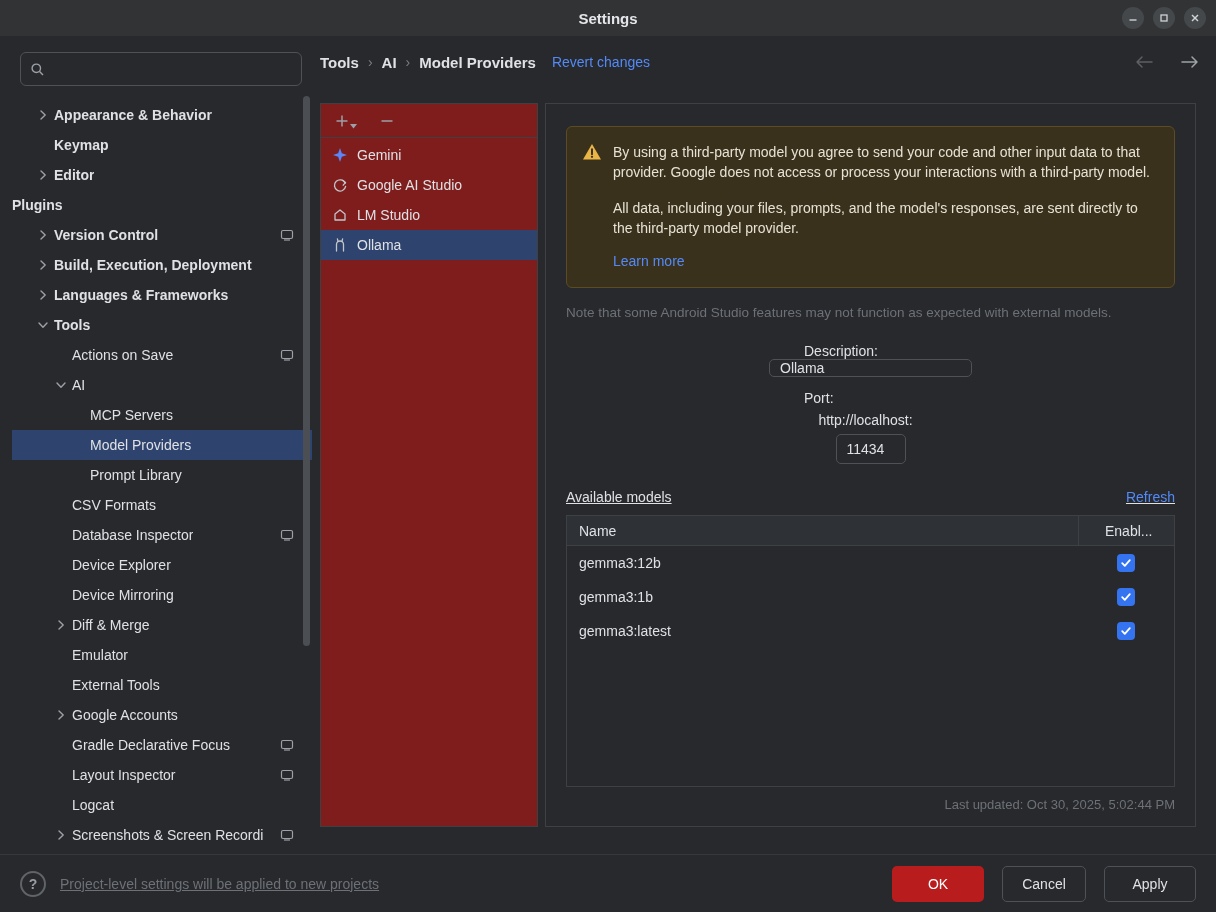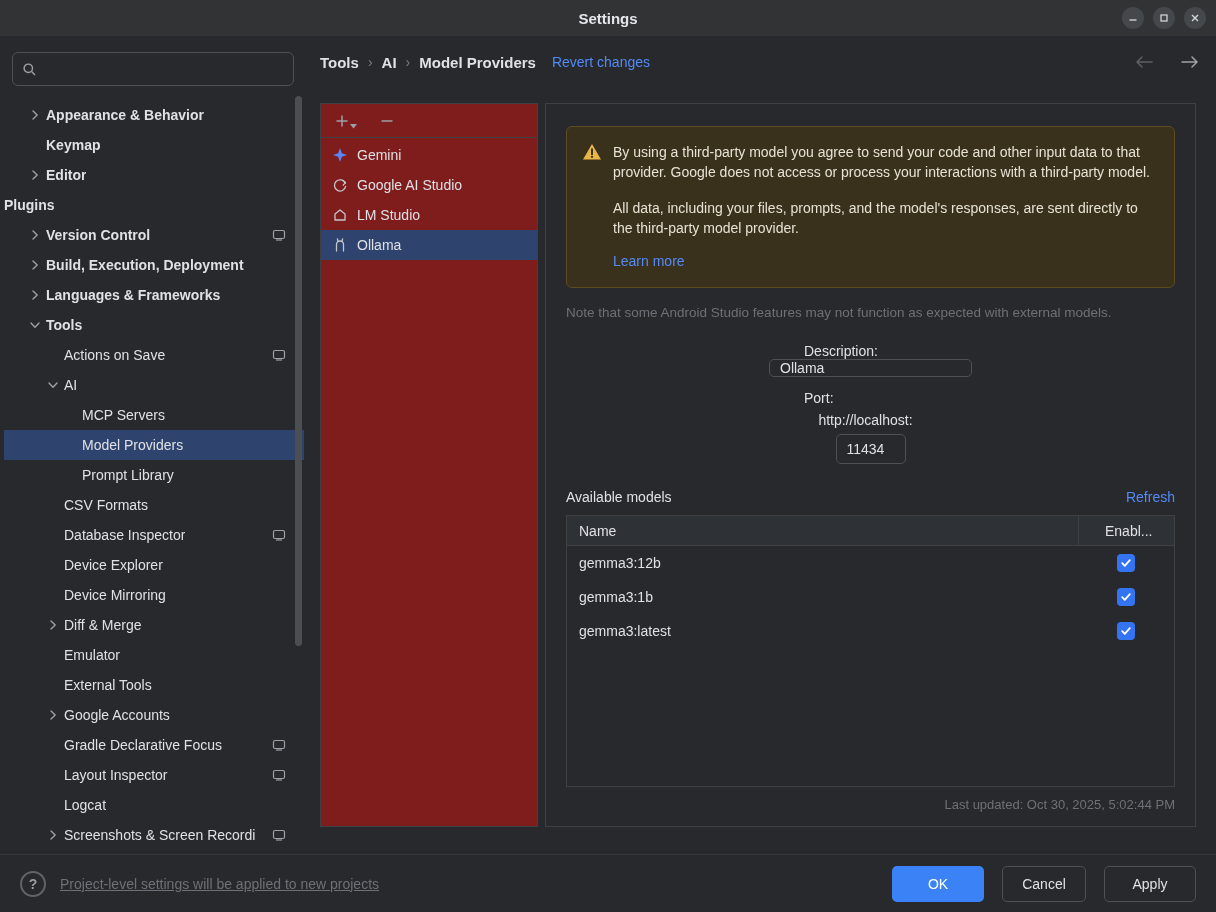--- a/index.html
+++ b/index.html
@@ -9,21 +9,21 @@
 
   
   .titlebar { position:absolute; top:0; left:0; right:0; height:36px; background:#313335;
               display:flex; align-items:center; justify-content:center; }
   .titlebar .title { font-weight:700; font-size:15px; color:#e4e6e9; }
   .win-controls { position:absolute; right:10px; top:7px; display:flex; gap:9px; }
   .win-btn { width:22px; height:22px; border-radius:50%; background:#45484b; display:flex;
              align-items:center; justify-content:center; cursor:pointer; }
 
   
-  .sidebar { position:absolute; left:4px; top:36px; width:300px; bottom:58px; overflow:hidden; }
+  .sidebar { position:absolute; left:12px; top:36px; width:300px; bottom:58px; overflow:hidden; }
   .searchbox { margin:16px 10px 0 8px; height:34px; border:1px solid #4e5157; border-radius:6px;
                display:flex; align-items:center; padding:0 9px; gap:6px; }
   .searchbox input { flex:1; background:transparent; border:none; outline:none; color:#dfe1e5;
                      font-family:inherit; font-size:14px; }
   .tree { margin-top:14px; }
   .tree-row { height:30px; display:flex; align-items:center; padding-right:18px; color:#dfe1e5; cursor:pointer; }
   .tree-row.top .tree-label { font-weight:600; }
   .tree-row.selected { background:#2e436e; }
   .tree-label { white-space:nowrap; overflow:hidden; text-overflow:ellipsis; }
   .chev { width:18px; display:flex; align-items:center; }
@@ -60,42 +60,42 @@
   .warning p + p { margin-top:15px; }
   .warning .learn { display:inline-block; margin-top:13px; }
   .note { margin-top:17px; color:#6d7177; font-size:13.5px; }
   .form-row { display:flex; align-items:center; margin-top:23px;flex-direction:column; }
   .form-row.port { margin-top:13px;gap:6px; }
   .form-label { width:133px; flex:none; }
   .text-input { flex:1; height:32px; background:transparent; border:1px solid #4e5157; border-radius:5px;
                 color:#dfe1e5; padding:0 10px; font-family:inherit; font-size:14px; outline:none; }
   .port-prefix { margin-right:10px; }
   .port-input { flex:none; width:70px; height:30px; }
-  .avail-row { margin-top:25px; display:flex; align-items:center; justify-content:space-between; }
+  .avail-row { margin-top:25px; display:flex; align-items:center; justify-content:space-between;text-decoration:underline; }
   .tbl { margin-top:10px; border:1px solid #3e4144; flex:1; min-height:0; display:flex; flex-direction:column; }
   .tbl-header { height:30px; flex:none; display:flex; align-items:stretch; background:#2e3136; border-bottom:1px solid #3e4144; }
   .col-name { flex:1; display:flex; align-items:center; padding-left:12px; }
   .col-enabled { width:96px; flex:none; display:flex; align-items:center; padding-left:26px; }
   .tbl-header .col-enabled { border-left:1px solid #3e4144; }
   .tbl-row { height:34px; flex:none; display:flex; align-items:center; }
   .tbl-row .col-enabled { justify-content:center; padding-left:0; }
   .checkbox { width:18px; height:18px; background:#3574f0; border-radius:4px; display:flex;
               align-items:center; justify-content:center; cursor:pointer; }
   .last-updated { margin-top:10px; text-align:right; color:#6d7177; font-size:13px; }
 
   
   .footer { position:absolute; left:0; right:0; bottom:0; height:58px; border-top:1px solid #36383b;
             display:flex; align-items:center; padding:0 20px; }
   .help-circle { width:26px; height:26px; border-radius:50%; border:2px solid #606368; color:#9a9da3;
                  display:flex; align-items:center; justify-content:center; font-size:14px; font-weight:700;
                  flex:none; cursor:pointer; }
   .footer-note { margin-left:14px; color:#6d7177; flex:1;text-decoration:underline; }
   .btn { height:36px; border-radius:5px; display:flex; align-items:center; justify-content:center;
          font-size:14px; cursor:pointer; }
-  .btn-ok { width:92px; background:#3b82f6; color:#ffffff; }
+  .btn-ok { width:92px; background:#b91c1c; color:#ffffff; }
   .btn-outline { border:1px solid #4e5157; color:#dfe1e5; }
   .btn-cancel { width:84px; margin-left:18px; }
   .btn-apply { width:92px; margin-left:18px; }
 </style>
 </head>
 <body>
 
 <div class="window">
 
   <div class="titlebar">

